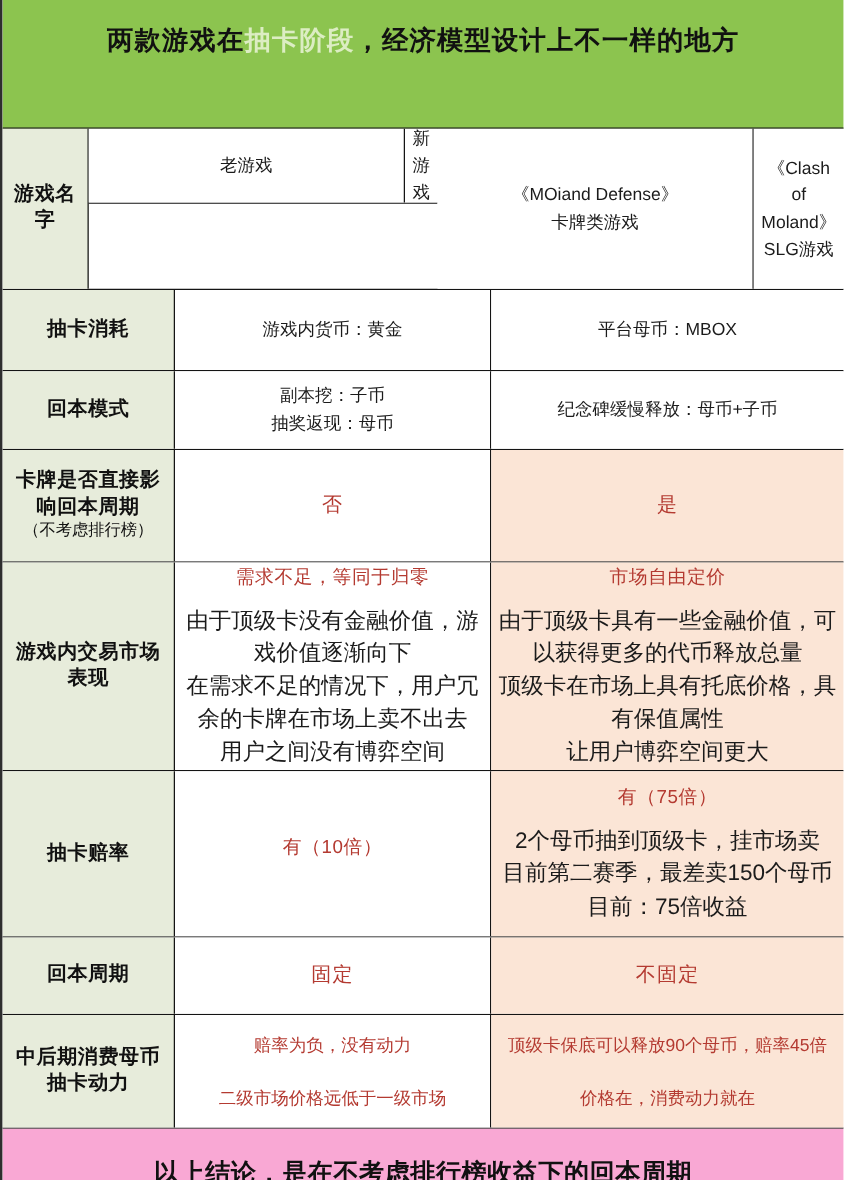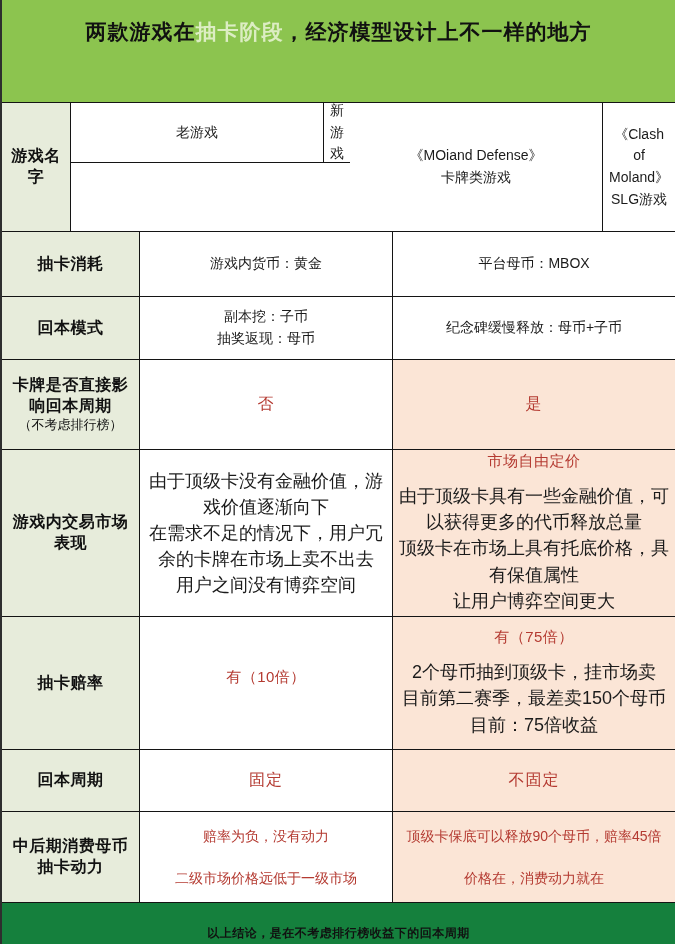--- a/index.html
+++ b/index.html
@@ -19,40 +19,41 @@
 
   .row { display:flex; border-bottom:1.5px solid #141414; }
   .cell {
     display:flex; flex-direction:column; align-items:center; justify-content:center;
     text-align:center; padding:4px 6px;
   }
   .label-cell {
     width:138px; background:#e7ecdb; border-right:1.5px solid #141414;
     font-weight:bold; font-size:16px; letter-spacing:.5px; line-height:1.3; color:#111;
     padding:2px 4px;
+    font-family:Liberation Mono, monospace;
   }
   .label-note { font-weight:normal; font-size:13px; letter-spacing:0; }
   .old-cell { width:253px; border-right:1.5px solid #141414; background:#fff; }
   .new-cell { flex:1; background:#fff; }
   .peach { background:#fbe5d6; }
 
   .split { display:flex; flex-direction:row; flex:1; }
   .srow { display:flex; }
   .srow.top { height:60px; border-bottom:1.5px solid #141414; }
   .srow.bot { flex:1; }
 
   .val-red { color:#b43a31; font-size:16px; letter-spacing:1px; }
   .head-red { color:#b43a31; font-size:15px; margin-bottom:12px; letter-spacing:.5px; }
   .body-txt { font-size:18px; line-height:1.45; white-space:pre-line; color:#1b1b1b; }
   .body-lg { font-size:14px; line-height:1.55; white-space:pre-line; color:#1b1b1b; }
   .red-body { color:#b43a31; font-size:14px; line-height:1.5; white-space:pre-line; }
 
   .footer {
-    height:41px; background:#15803d; text-align:center; overflow:hidden;
-    padding-top:22px; font-size:12px; font-weight:bold; color:#111; letter-spacing:.5px;
+    height:41px; background:#f9a8d4; text-align:center; overflow:hidden;
+    padding-top:22px; font-size:20px; font-weight:bold; color:#111; letter-spacing:.5px;
   }
 </style>
 </head>
 <body>
 
 <div class="page">
 
   <div class="banner">
     <span>两款游戏在</span><span class="hl">抽卡阶段</span><span>，经济模型设计上不一样的地方</span>
   </div>
@@ -111,20 +112,21 @@
       <div class="val-red">否</div>
     </div>
     <div class="cell new-cell peach">
       <div class="val-red">是</div>
     </div>
   </div>
 
   <div class="row" style="height:167px">
     <div class="cell label-cell">游戏内交易市场表现</div>
     <div class="cell old-cell">
+      <div class="head-red">需求不足，等同于归零</div>
       <div class="body-txt">由于顶级卡没有金融价值，游戏价值逐渐向下
 在需求不足的情况下，用户冗余的卡牌在市场上卖不出去
 用户之间没有博弈空间</div>
     </div>
     <div class="cell new-cell peach">
       <div class="head-red">市场自由定价</div>
       <div class="body-txt">由于顶级卡具有一些金融价值，可以获得更多的代币释放总量
 顶级卡在市场上具有托底价格，具有保值属性
 让用户博弈空间更大</div>
     </div>

